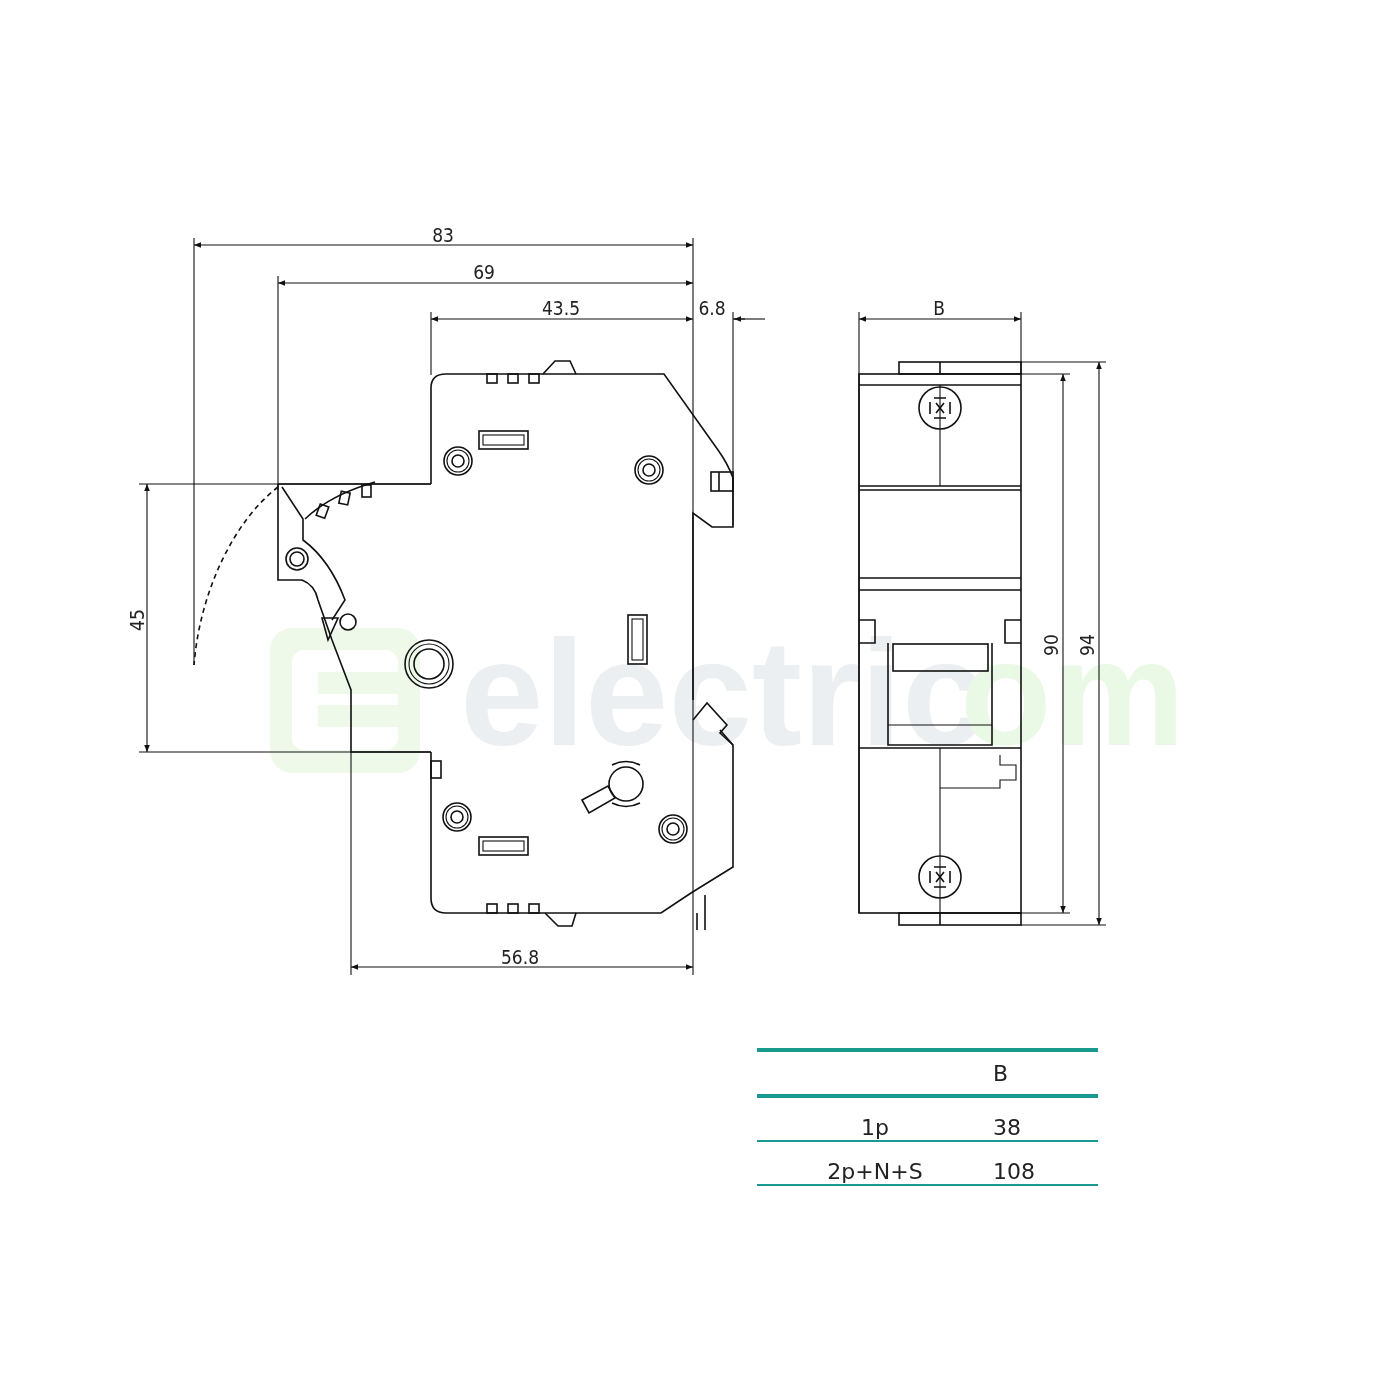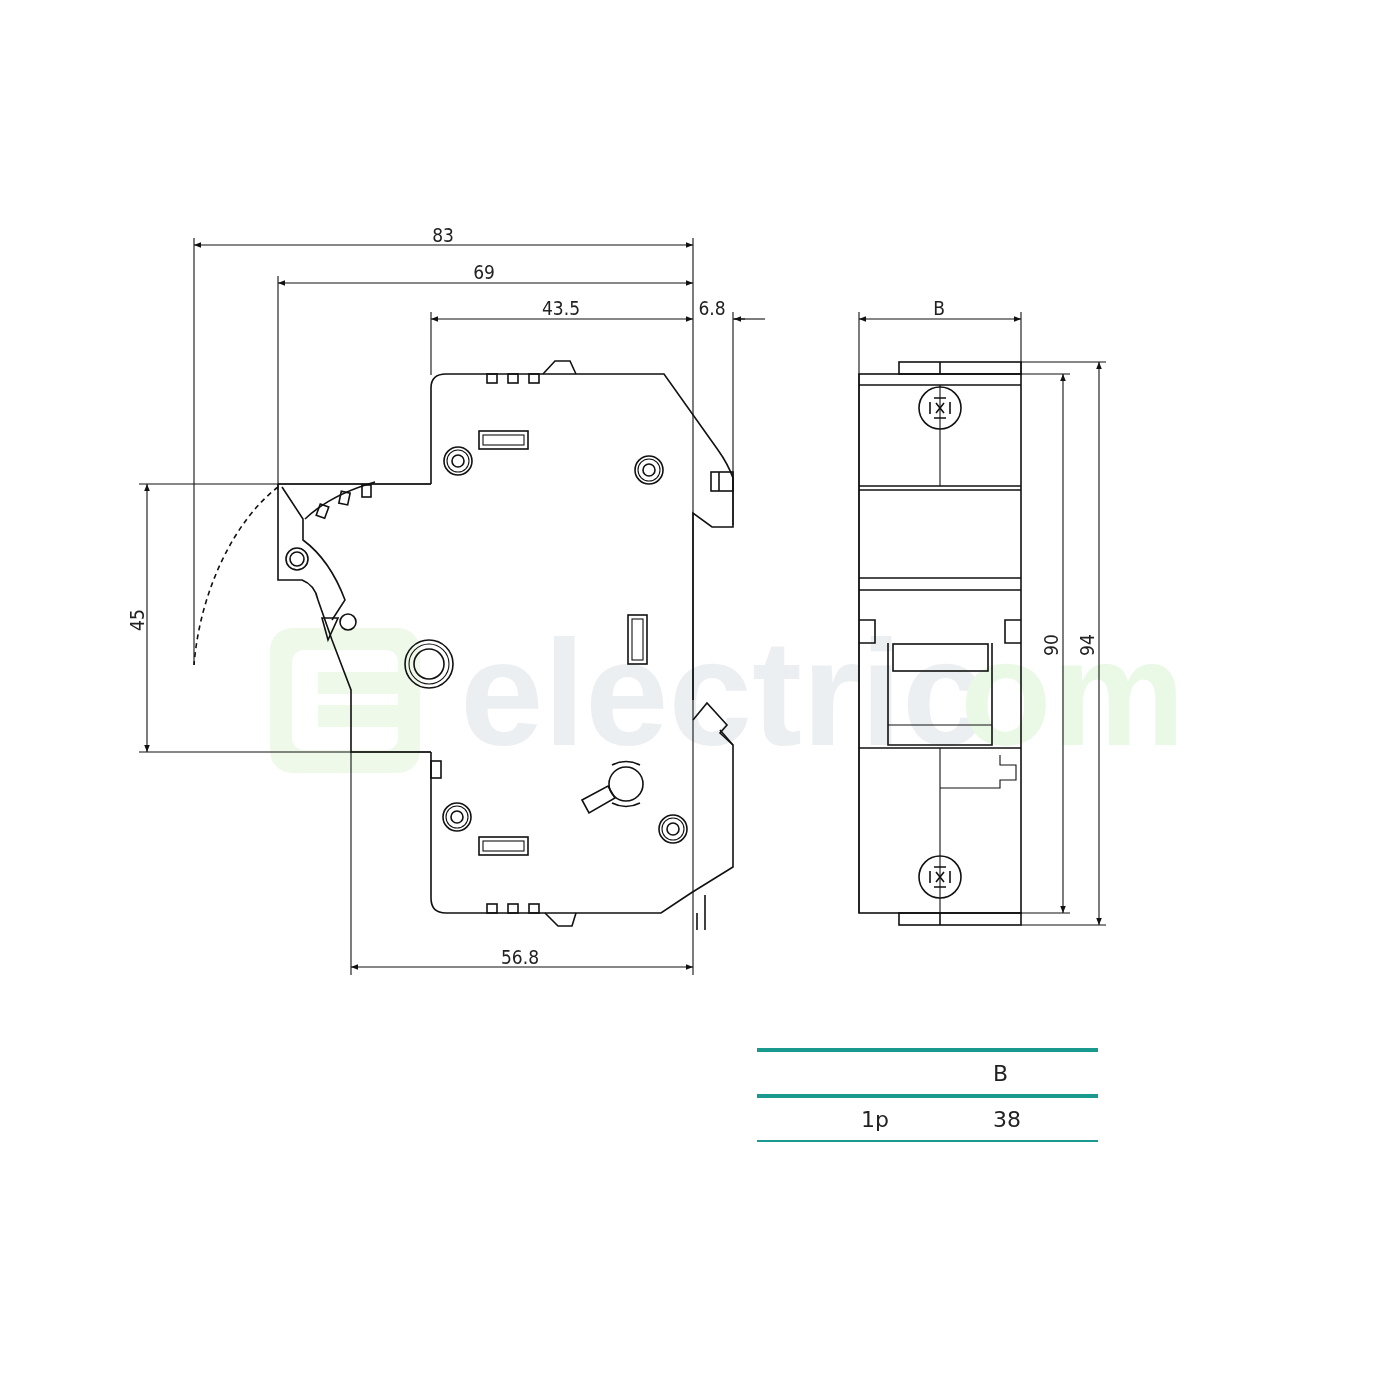--- a/index.html
+++ b/index.html
@@ -8,21 +8,21 @@
   #drawing { position: absolute; left: 0; top: 0; width: 1400px; height: 1400px; }
   .ln { stroke: #111; stroke-width: 1.6; fill: none; }
   .thin { stroke: #111; stroke-width: 1.1; fill: none; }
   .dash { stroke: #111; stroke-width: 1.6; fill: none; stroke-dasharray: 5 4; }
   .dim-text { font-family: "DejaVu Sans Condensed", "DejaVu Sans", sans-serif; font-size: 19px; fill: #222; }
   .wm-text { font-family: "Liberation Sans", sans-serif; font-weight: bold; font-size: 150px; }
   #table { position: absolute; left: 757px; top: 1048px; width: 341px; border-collapse: collapse;
            font-family: "DejaVu Sans", sans-serif; font-size: 22px; color: #222; }
   #table .topbar { height: 4px; background: #1a9a8f; }
   #table .hdr { height: 42px; display: flex; align-items: center; border-bottom: 4px solid #1a9a8f; }
-  #table .row { height: 42px; display: flex; align-items: center; border-bottom: 2px solid #1a9a8f; }
+  #table .row { height: 42px; display: flex; align-items: flex-end; border-bottom: 2px solid #1a9a8f; }
   #table .c1 { width: 236px; text-align: center; }
   #table .c2 { width: 105px; text-align: left; padding-left: 0; }
 </style>
 </head>
 <body>
 
 <svg id="drawing" viewBox="0 0 1400 1400" xmlns="http://www.w3.org/2000/svg">
   <defs>
     <marker id="arr" viewBox="0 0 10 10" refX="10" refY="5" markerWidth="14" markerHeight="7" orient="auto-start-reverse" markerUnits="userSpaceOnUse">
       <path d="M0,1 L10,5 L0,9 z" fill="#111"></path>
@@ -182,13 +182,17 @@
 <div id="table">
   <div class="topbar"></div>
   <div class="hdr">
     <div class="c1"></div>
     <div class="c2">B</div>
   </div>
   <div class="row">
     <div class="c1">1p</div>
     <div class="c2">38</div>
   </div>
+  <div class="row">
+    <div class="c1">2p+N+S</div>
+    <div class="c2">108</div>
+  </div>
 </div>
 
 </body></html>

